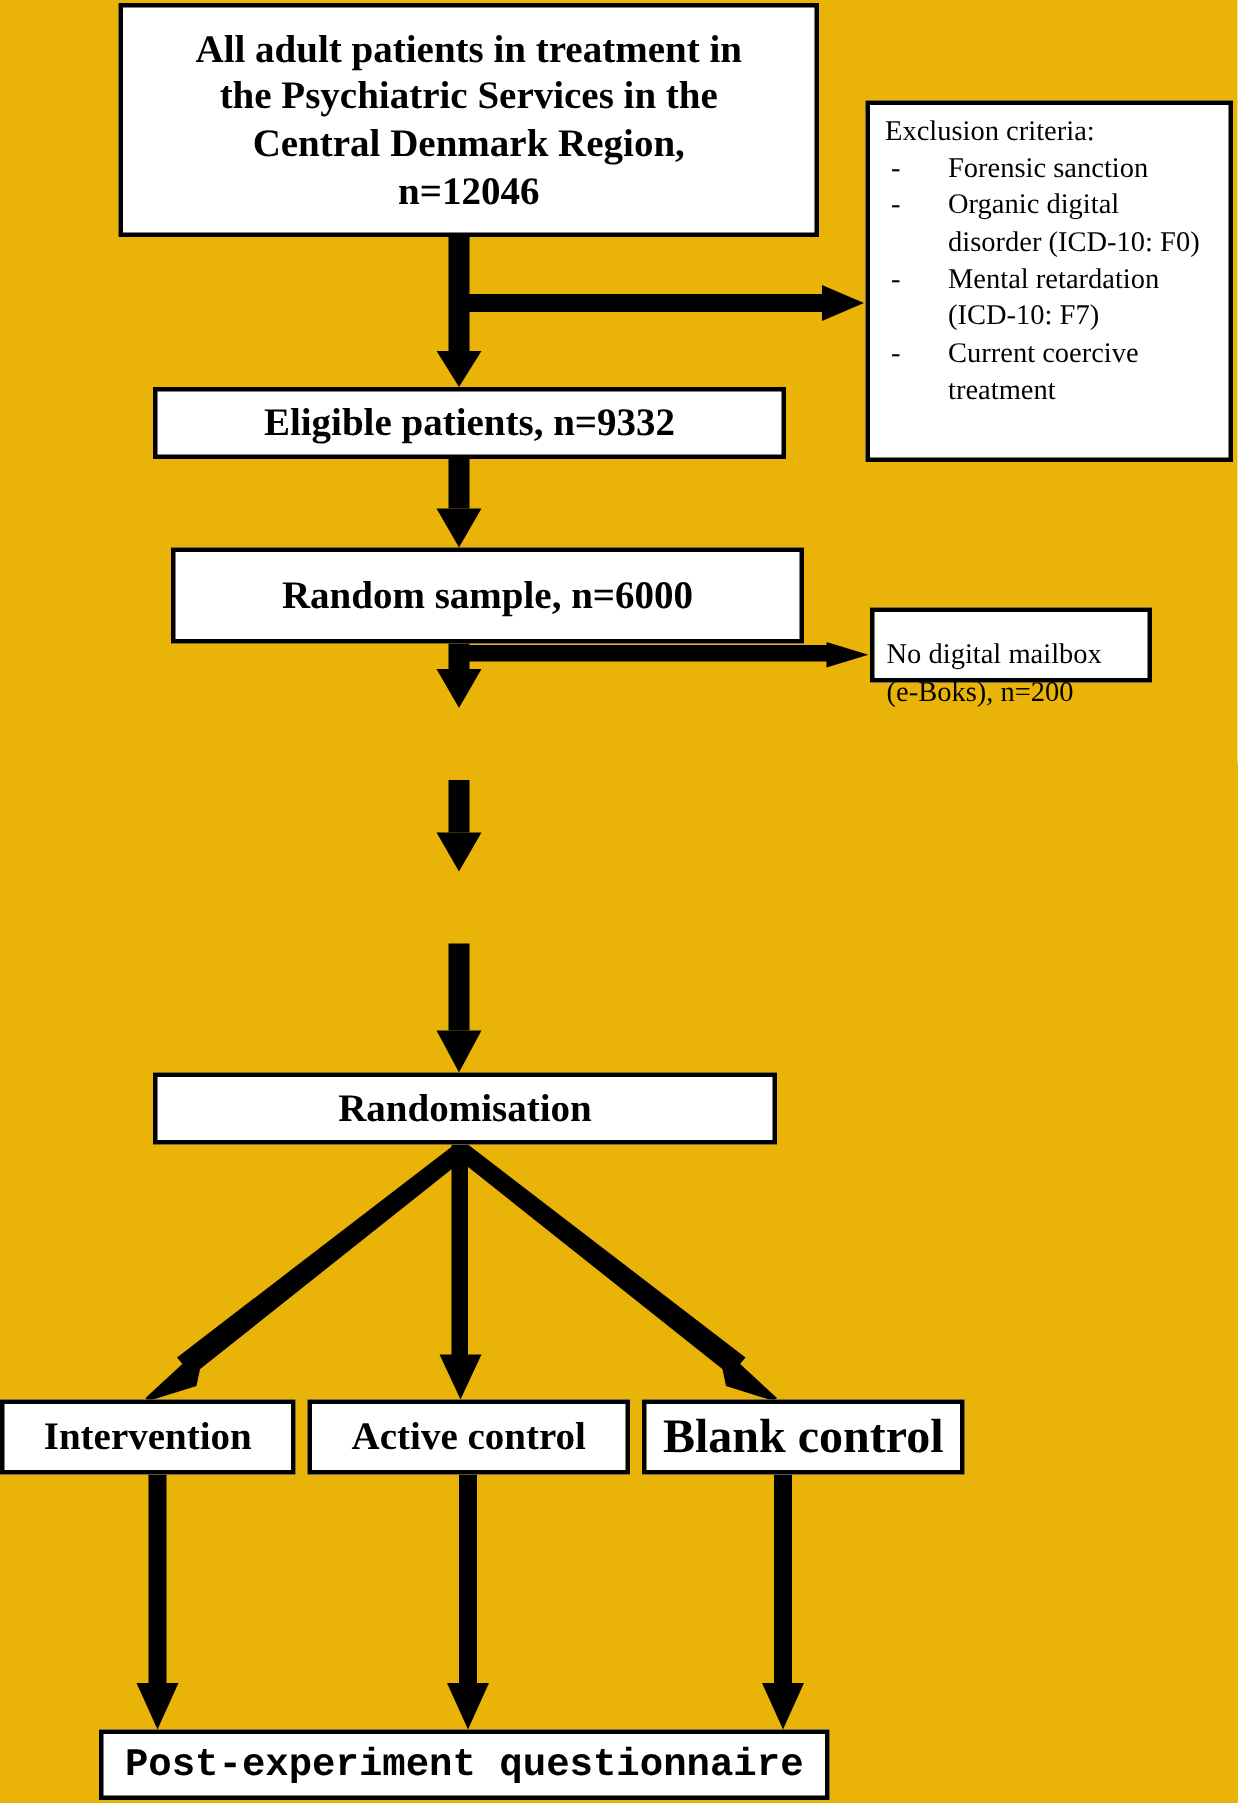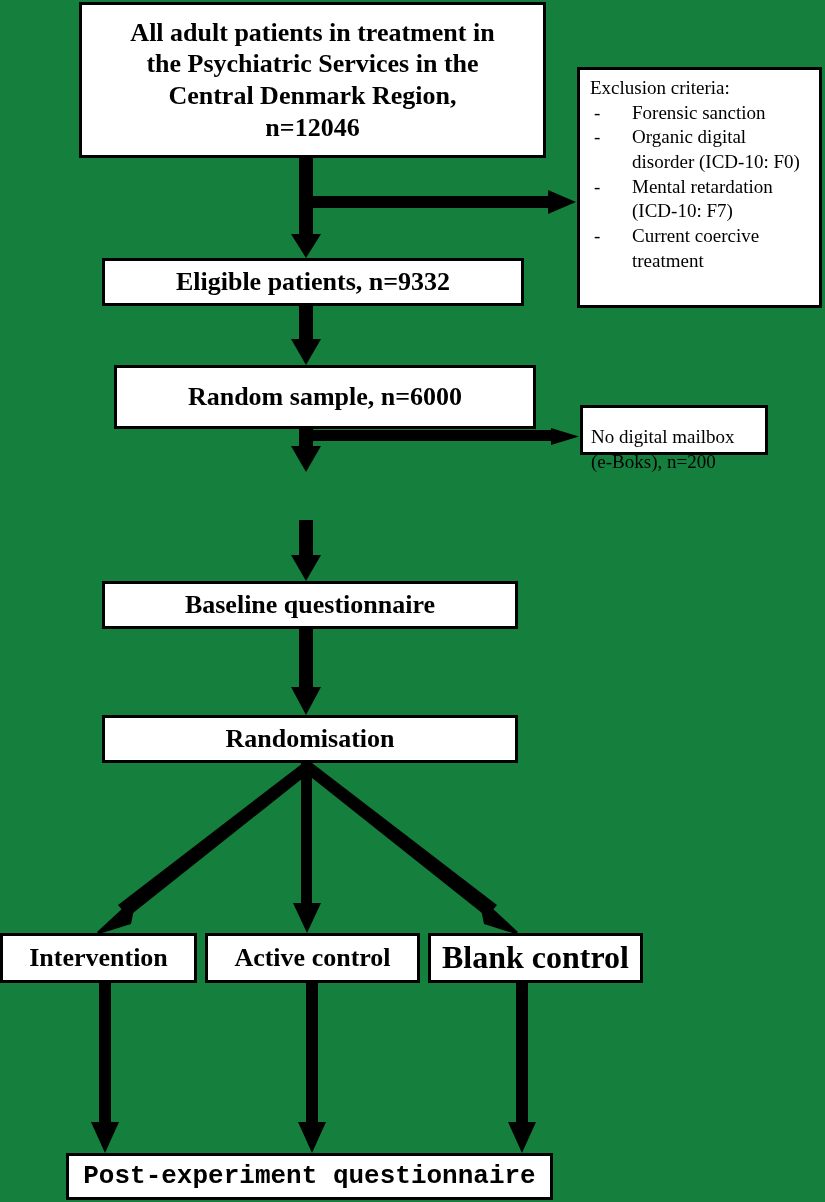--- a/index.html
+++ b/index.html
@@ -4,21 +4,21 @@
 <style>
   html, body {
     margin: 0;
     padding: 0;
     background: #ffffff;
   }
   #canvas {
     position: relative;
     width: 825px;
     height: 1202px;
-    background: #15803d;
+    background: #eab308;
     overflow: hidden;
     font-family: "Liberation Serif", "DejaVu Serif", serif;
   }
   .node {
     position: absolute;
     box-sizing: border-box;
     border: 3px solid #000000;
     background: #ffffff;
     display: flex;
     align-items: center;
@@ -187,23 +187,20 @@
   <div class="node" style="left:114px; top:365px; width:422px; height:64px; font-size:26px;">
     <span class="node-text">Random sample, n=6000</span>
   </div>
 
   <div class="sidebox" style="left:580px; top:405px; width:188px; height:50px; font-size:19px; padding:16px 6px 4px 8px;">
     <span class="plain-text">No digital mailbox
 (e-Boks), n=200</span>
   </div>
 
 
-  <div class="node" style="left:102px; top:581px; width:416px; height:48px; font-size:26px;">
-    <span class="node-text">Baseline questionnaire</span>
-  </div>
 
   <div class="node" style="left:102px; top:715px; width:416px; height:48px; font-size:26px;">
     <span class="node-text">Randomisation</span>
   </div>
 
   <div class="node" style="left:0px; top:933px; width:197px; height:50px; font-size:26px;">
     <span class="node-text">Intervention</span>
   </div>
 
   <div class="node" style="left:205px; top:933px; width:215px; height:50px; font-size:26px;">

